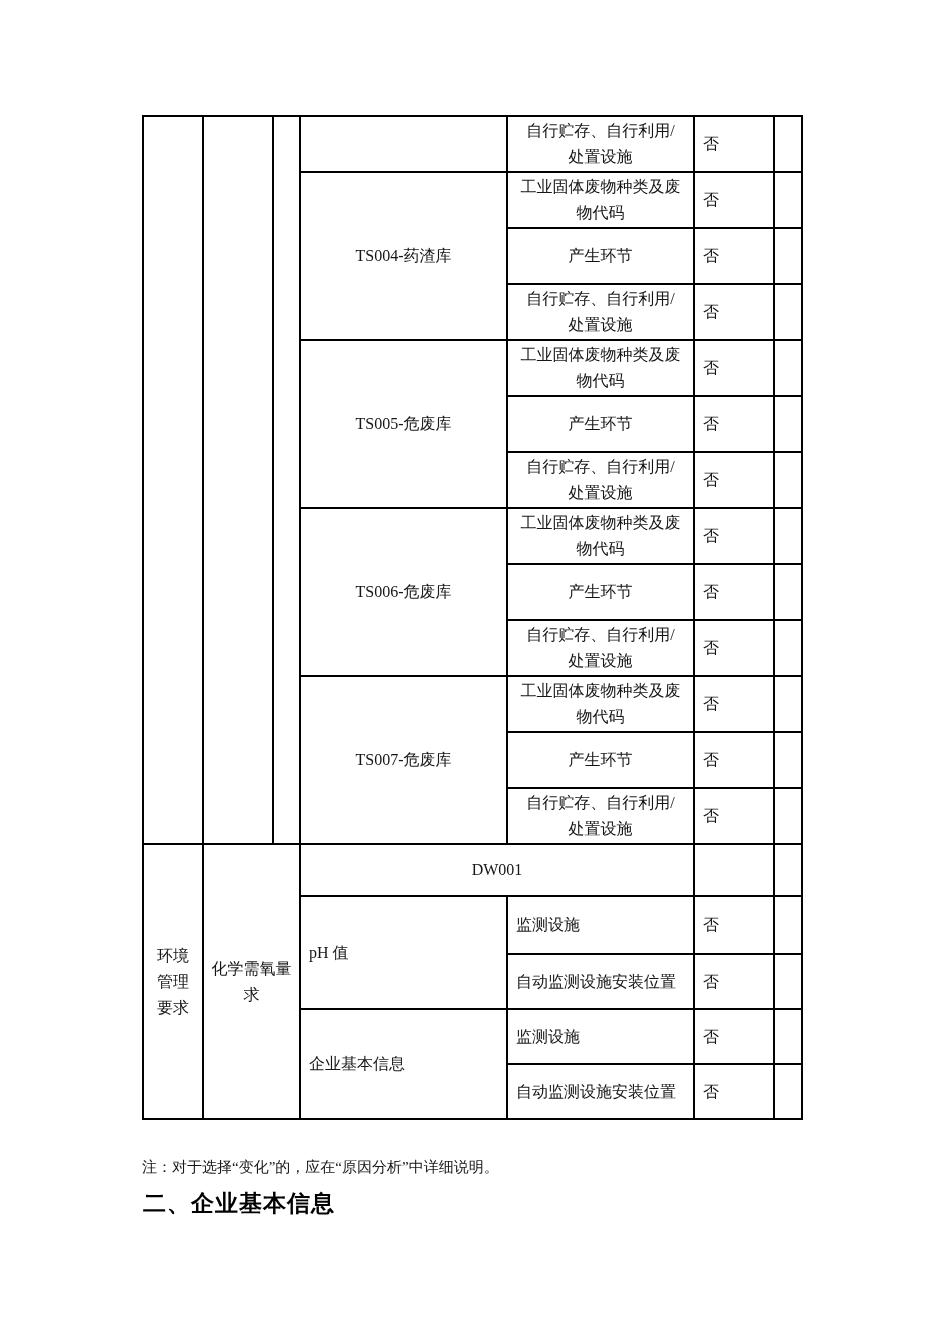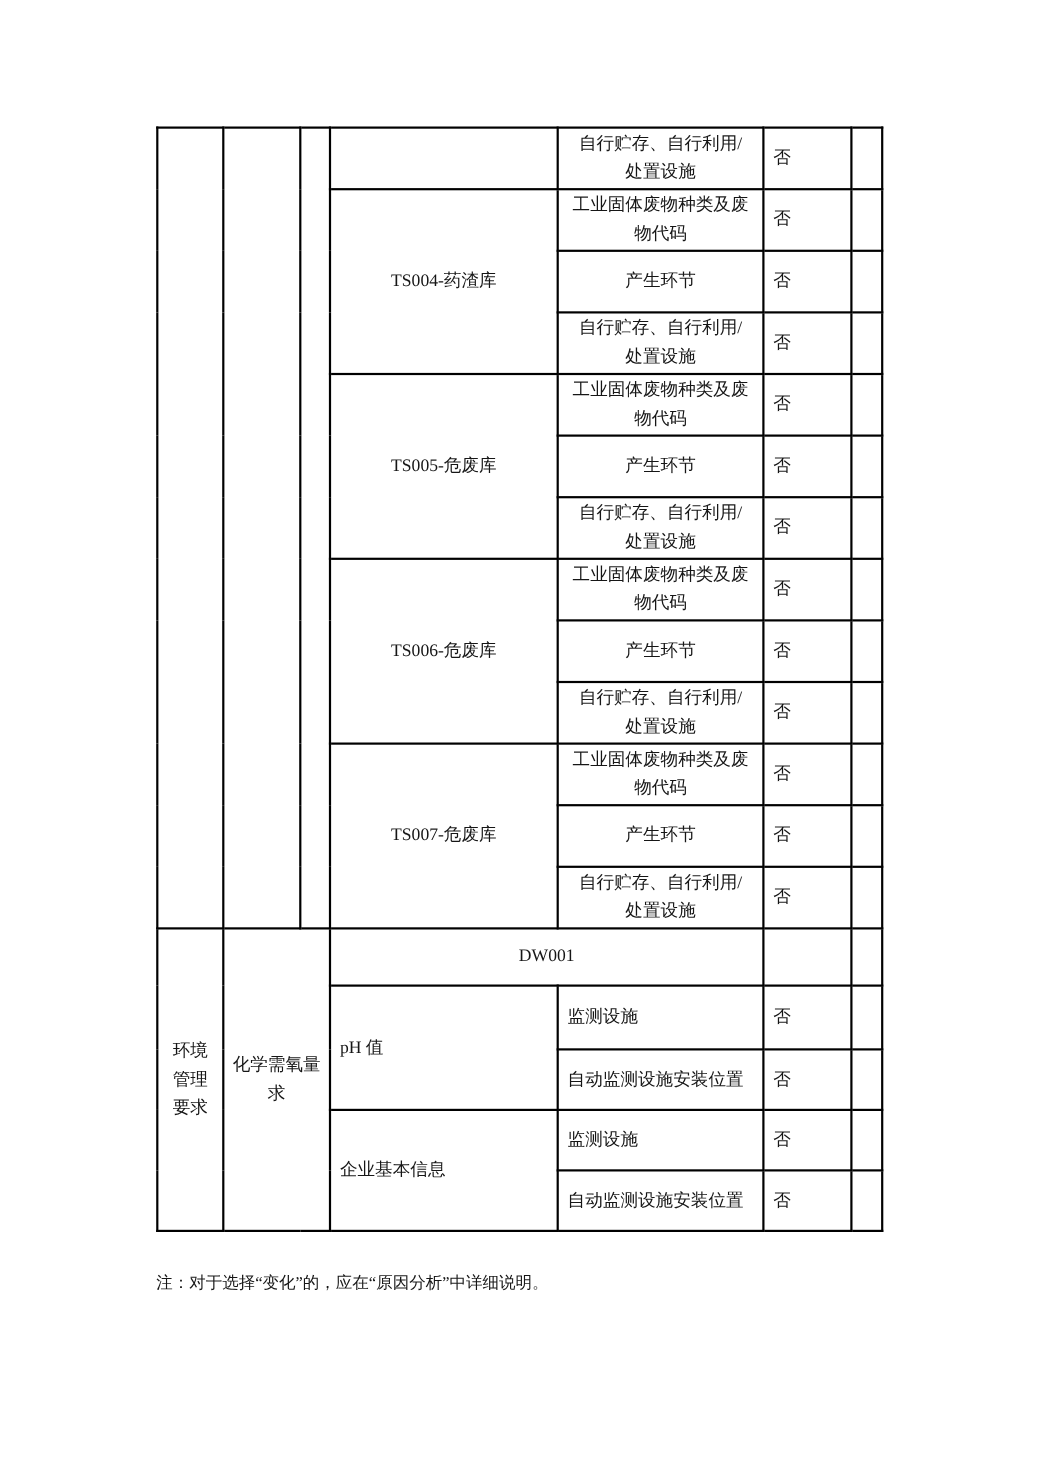--- a/index.html
+++ b/index.html
@@ -150,14 +150,15 @@
     </tr>
     <tr class="r55">
       <td class="l">自动监测设施安装位置</td>
       <td class="l">否</td>
       <td></td>
     </tr>
   </tbody>
     </table>
 
   <div class="note">注：对于选择“变化”的，应在“原因分析”中详细说明。</div>
+  <div class="heading">二、企业基本信息</div>
 
 </div>
 
 </body></html>

